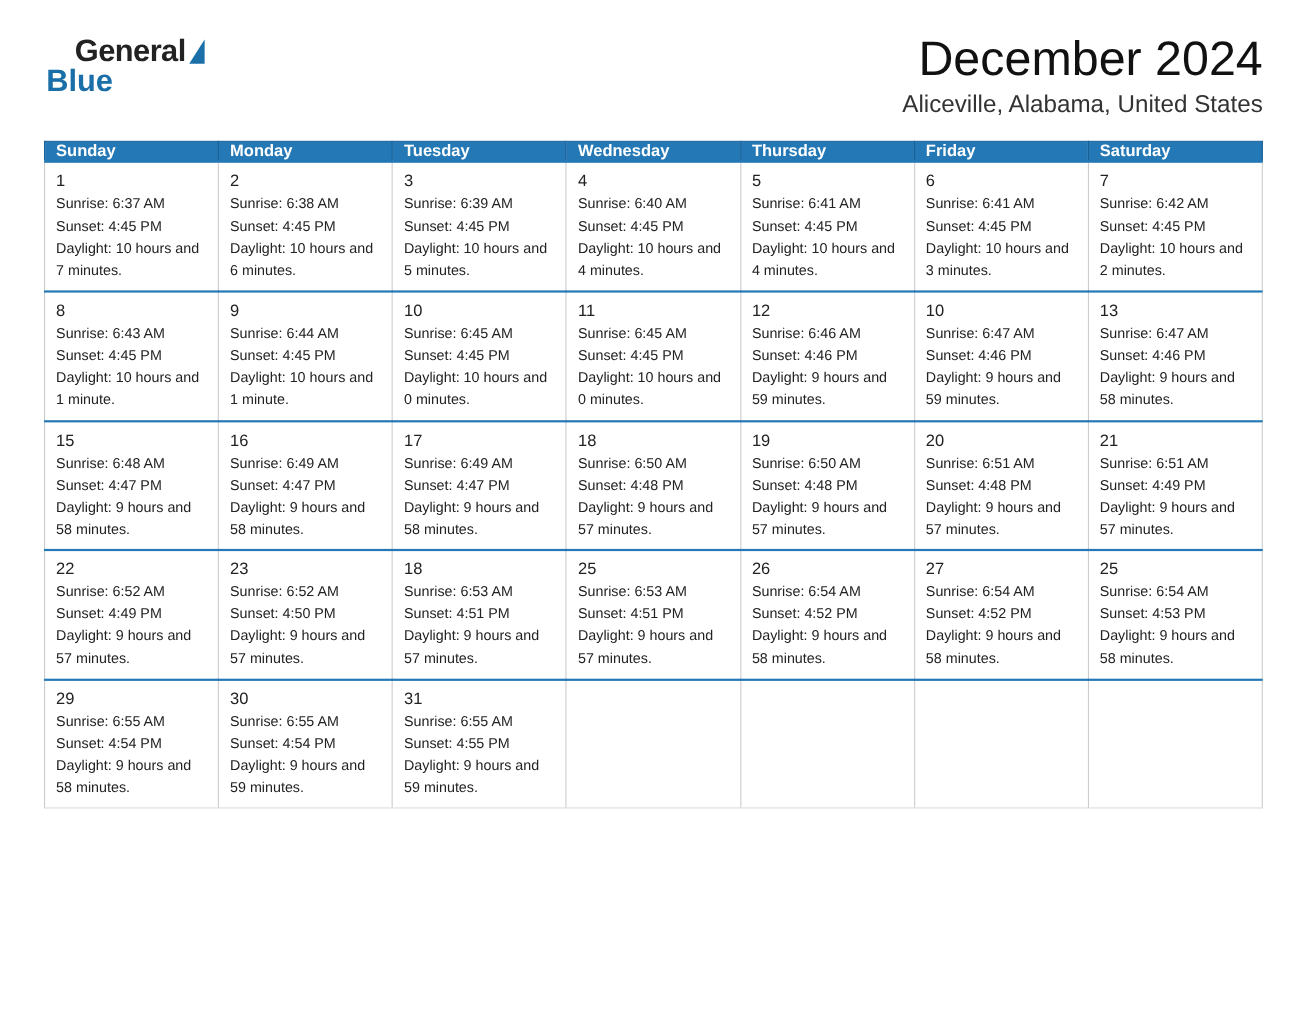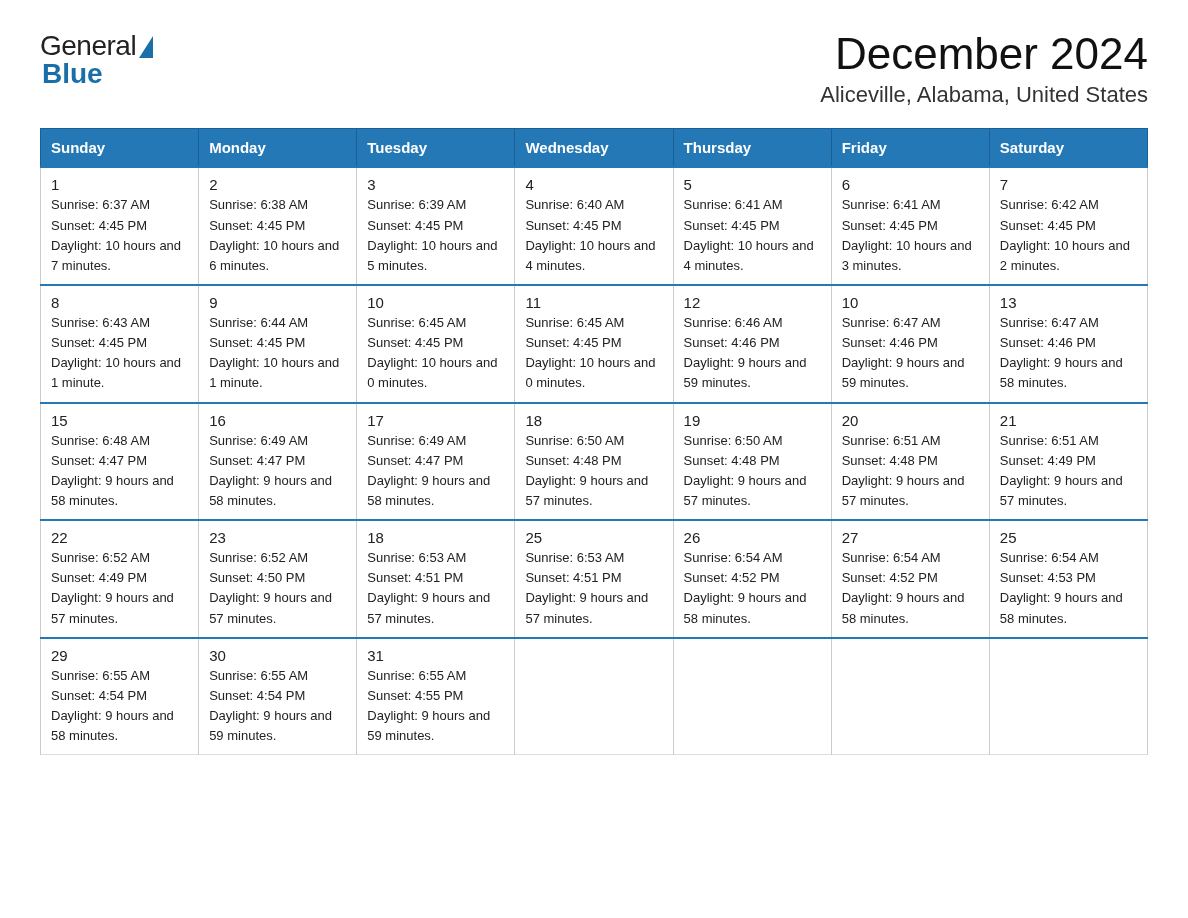--- a/index.html
+++ b/index.html
@@ -20,23 +20,24 @@
       display: flex;
       flex-direction: column;
       align-items: flex-start;
     }
     #logo-top {
       display: flex;
       align-items: center;
     }
     #logo-text-general {
       font-size: 28px;
-      font-weight: normal;
+      font-weight: bold;
       color: #222;
       letter-spacing: -0.5px;
+      margin-left: 28px;
     }
     #logo-triangle {
       width: 0;
       height: 0;
       border-left: 14px solid transparent;
       border-right: 0px solid transparent;
       border-bottom: 22px solid #1a6fa8;
       margin-left: 3px;
       margin-top: 2px;
     }
@@ -64,21 +65,21 @@
     table {
       width: 100%;
       border-collapse: collapse;
       table-layout: fixed;
     }
     thead tr th {
       background-color: #2478b5;
       color: #fff;
       font-size: 15px;
       font-weight: bold;
-      padding: 10px 10px;
+      padding: 0 10px;
       text-align: left;
       border: 1px solid #1a5f96;
     }
     tbody tr td {
       vertical-align: top;
       padding: 8px 10px;
       font-size: 13.5px;
       color: #222;
       border-left: 1px solid #ccc;
       border-right: 1px solid #ccc;

